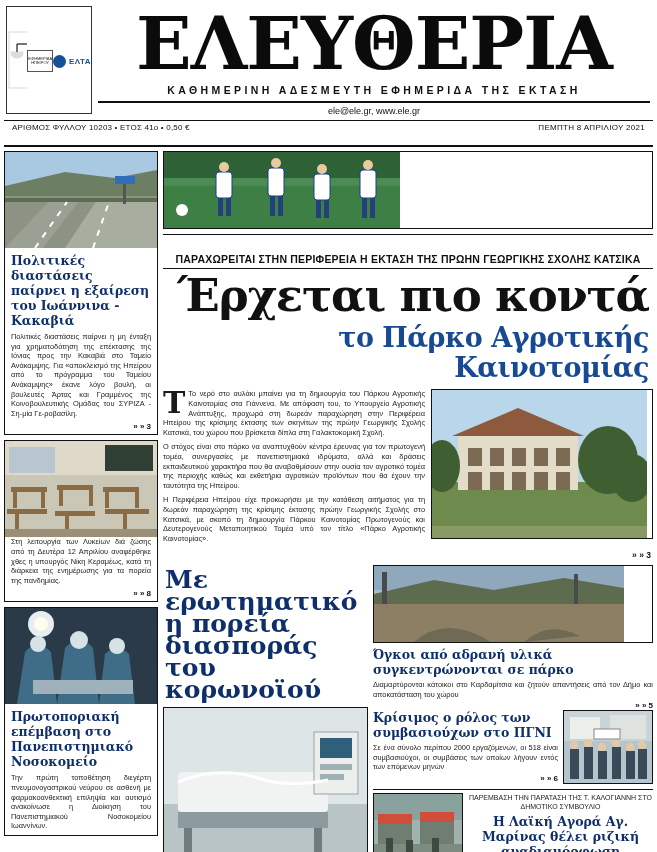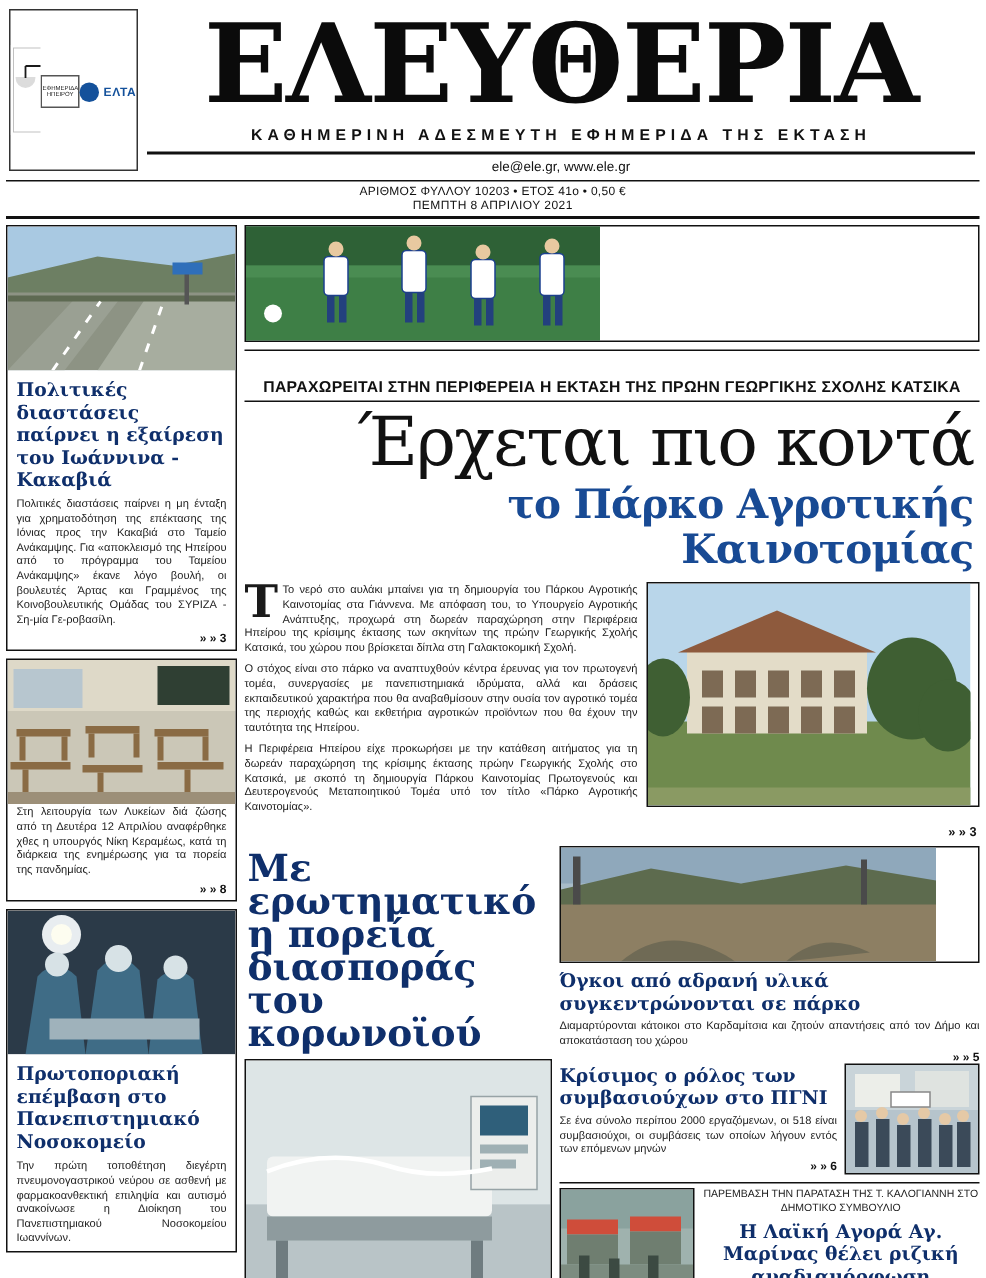--- a/index.html
+++ b/index.html
@@ -48,24 +48,23 @@
     text-align:center; font-size:10.5px; letter-spacing:3.4px; font-weight:bold;
     margin-top:2px; color:#111;
   }
   .tag-rule { height:2px; background:#111; margin:5px 2px 0 2px; }
   .masthead-foot {
     display:flex; justify-content:center; align-items:center; gap:10px;
     font-size:9px; color:#111; margin-top:3px;
   }
   .info-bar {
     display:flex; justify-content:space-between; align-items:center;
-    font-size:8px; padding:2px 8px 3px 8px; color:#111;
+    font-size:8px; padding:2px 8px 13px 8px; color:#111;
     border-top:1px solid #111; border-bottom:2px solid #111;
     margin:0 4px;
-    flex-direction:column;
   }
   .info-left { letter-spacing:.2px; }
   .info-right { letter-spacing:.3px; }
 
   
   .content { position:relative; padding:4px 4px 0 4px; }
   .row { display:flex; gap:5px; }
 
   .col-left { width:154px; }
   .col-main { flex:1; }
@@ -90,21 +89,21 @@
   }
   .lbody { font-size:7.4px; line-height:9.6px; color:#222; padding:0 6px 4px 6px; text-align:justify; }
   .lpage { text-align:right; font-size:8px; font-weight:bold; padding:0 6px 3px 6px; }
 
   
   .lead-kicker {
     text-align:center; font-weight:bold; font-size:10.5px; letter-spacing:.2px;
     border-top:1px solid #111; border-bottom:1px solid #111; padding:18px 0 3px 0; margin-bottom:3px;
   }
   .lead-title {
-    font-family:"DejaVu Serif", serif; font-weight:normal; font-size:45px; line-height:47px;
+    font-family:"DejaVu Serif", serif; font-weight:bold; font-size:45px; line-height:47px;
     text-align:right; letter-spacing:-1.2px; margin:2px 4px 0 0;
   }
   .lead-sub {
     font-family:"DejaVu Serif", serif; font-weight:bold; font-size:27px; line-height:30px;
     text-align:right; color:#184a94; letter-spacing:-.5px; margin:4px 4px 6px 0;
   }
   .lead-body-row { display:flex; gap:6px; }
   .lead-text { width:262px; font-size:7.4px; line-height:9.8px; text-align:justify; color:#1a1a1a; }
   .lead-text p { margin:0 0 4px 0; }
   .dropcap {

